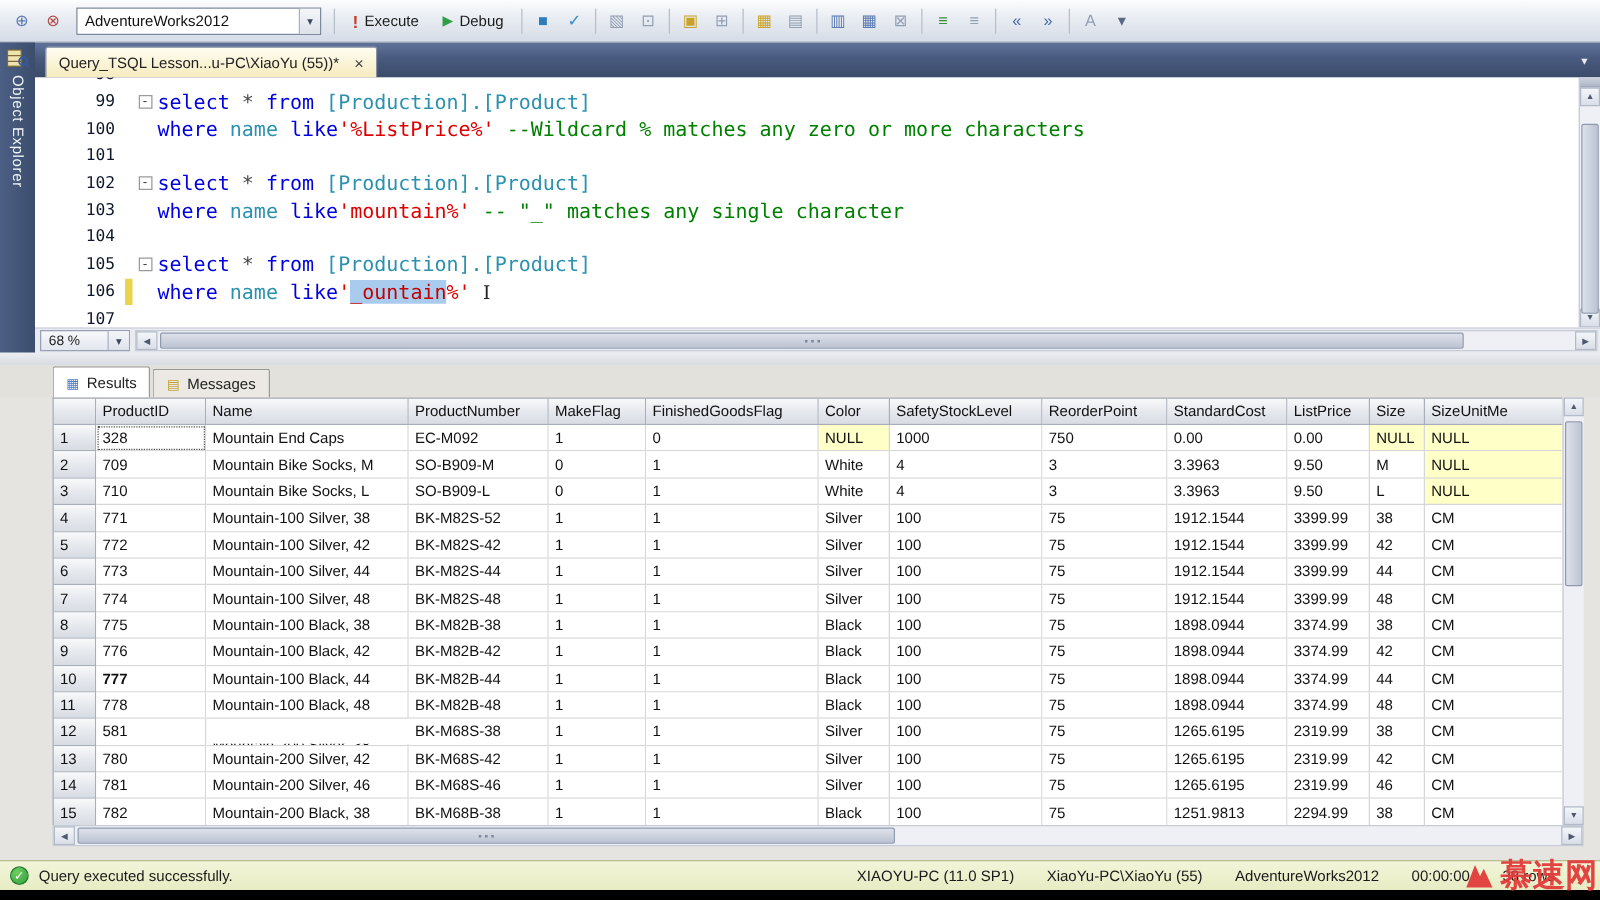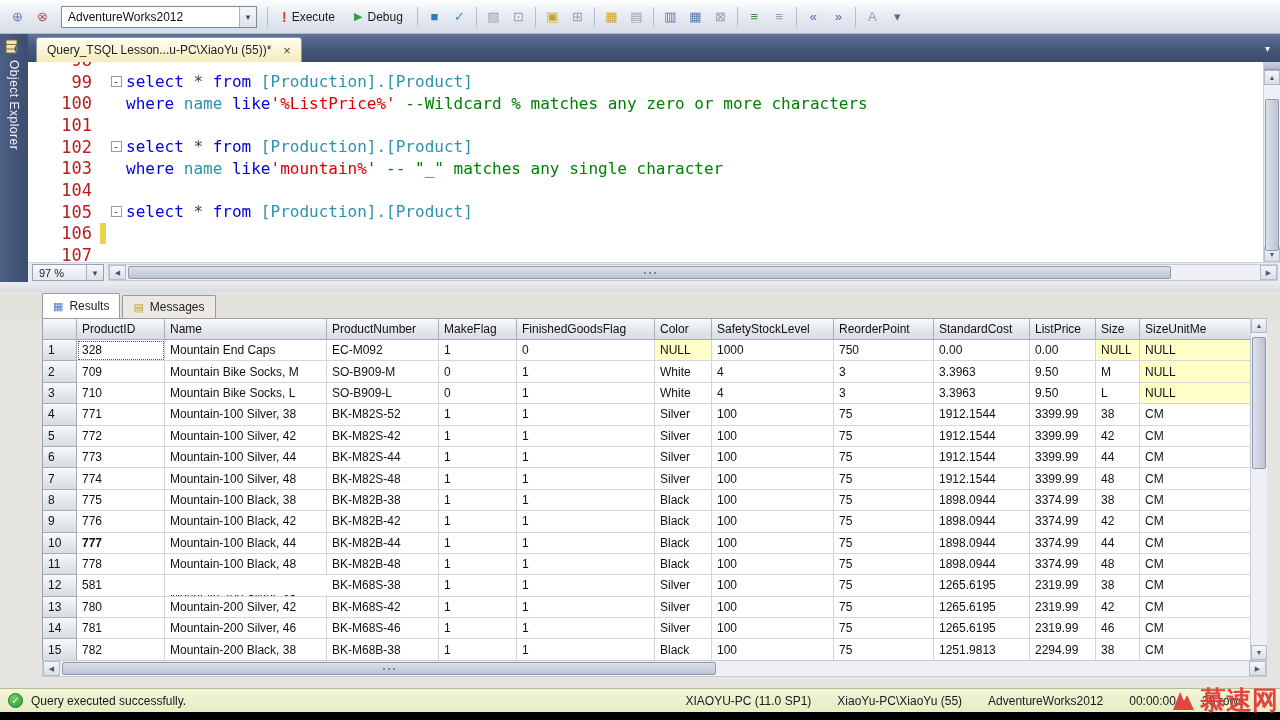--- a/index.html
+++ b/index.html
@@ -24,21 +24,21 @@
 .tabwell-chevron{position:absolute;right:10px;top:9px;color:#e8ecf4;font-size:10px}
 
 
 .oe-strip{position:absolute;left:0;top:34px;width:28px;height:258px;background:linear-gradient(90deg,#4c5f84,#3c4d6d);display:flex;flex-direction:column;align-items:center;padding-top:5px;gap:6px}
 .oe-label{writing-mode:vertical-rl;text-orientation:sideways;color:#f2f5fa;font-size:12px;letter-spacing:.5px}
 
 
 .editor{position:absolute;left:28px;top:62px;width:1235px;height:200px;background:#fff;overflow:hidden;font-family:"DejaVu Sans Mono","Liberation Mono",monospace}
 .code-area{margin-top:-13px}
 .code-line{display:flex;align-items:center;height:21.7px;font-size:16px}
-.line-num{width:72px;flex:none;text-align:right;padding-right:8px;color:#b91c1c;font-size:17px}
+.line-num{width:72px;flex:none;text-align:right;padding-right:8px;color:#0f172a;font-size:13px}
 .change-bar{width:6px;height:100%;flex:none}
 .change-bar.changed{background:#e9d44d}
 .fold-col{width:20px;flex:none;display:flex;align-items:center;justify-content:center}
 .fold-box{width:11px;height:11px;border:1px solid #9a9a9a;background:#fff;color:#333;font-size:10px;line-height:9px;text-align:center}
 .code-text{white-space:pre}
 .tok-kw{color:#0000e0}
 .tok-id{color:#2b91af}
 .tok-op{color:#444}
 .tok-str{color:#de0000}
 .tok-strsel{color:#c40000;background:#a9ccee}
@@ -218,20 +218,21 @@
           <div class="change-bar"></div>
           <div class="fold-col">
             <div class="fold-box">-</div>
           </div>
           <div class="code-text"><span class="tok-kw">select</span><span class="tok-op"> * </span><span class="tok-kw">from</span><span class="tok-id"> [Production].[Product]</span></div>
         </div>
         <div class="code-line">
           <div class="line-num">106</div>
           <div class="change-bar changed"></div>
           <div class="fold-col"></div>
+          <div class="code-text"><span class="tok-kw">where</span><span class="tok-id"> name </span><span class="tok-kw">like</span><span class="tok-str">'</span><span class="tok-strsel">_ountain</span><span class="tok-str">%'</span><span class="ibeam">I</span></div>
         </div>
         <div class="code-line">
           <div class="line-num">107</div>
           <div class="change-bar"></div>
           <div class="fold-col"></div>
           <div class="code-text"></div>
         </div>
       </div>
   </div>
 
@@ -239,21 +240,21 @@
     <div class="scroll-grip"></div>
     <div class="scroll-btn">▲</div>
     <div class="scroll-track">
       <div class="scroll-thumb editor-thumb"></div>
     </div>
     <div class="scroll-btn">▼</div>
   </div>
 
   <div class="editor-bottom">
     <div class="zoom-combo">
-      <span>97 %</span>
+      <span>68 %</span>
       <span class="combo-arrow">▾</span>
     </div>
     <div class="hscroll">
       <div class="h-btn">◀</div>
       <div class="h-track">
         <div class="h-thumb editor-hthumb">
             <div class="thumb-grip"></div>
           </div>
       </div>
       <div class="h-btn">▶</div>

